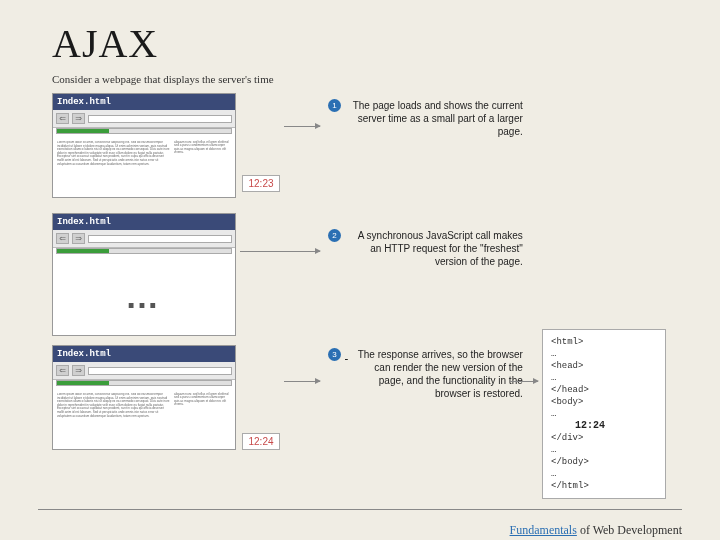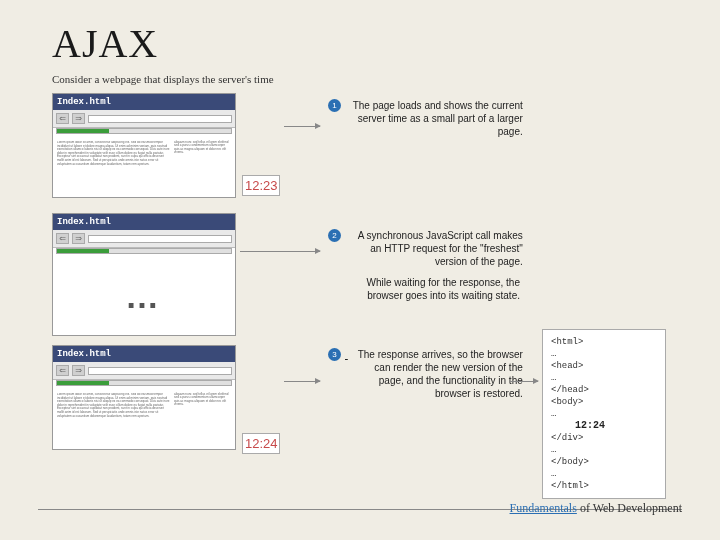--- a/index.html
+++ b/index.html
@@ -87,21 +87,21 @@
   }
   .sidetext { font-size: 3px; line-height: 3.4px; color: #666; }
   .ellipsis { font-size: 34px; color: #555; letter-spacing: 4px; font-weight: bold; }
   
   .timebox-float {
     position: absolute;
     width: 38px;
     border: 1px solid #aaa;
     background: #fff;
     padding: 2px;
-    font-size: 13px;
+    font-size: 10px;
     color: #c74a4a;
     text-align: center;
     font-family: Arial, sans-serif;
   }
   
   .callout {
     position: absolute;
     font-size: 10px;
     line-height: 13px;
     color: #222;
@@ -156,21 +156,21 @@
   
   .footerline {
     position: absolute;
     left: 38px; right: 38px;
     bottom: 30px;
     border-top: 1px solid #888;
   }
   .footer {
     position: absolute;
     right: 38px;
-    bottom: 24px;
+    bottom: 2px;
     font-size: 12px;
     color: #2b6fb3;
   }
   .footer .dark { color: #333; }
 </style>
 </head>
 <body>
 
 <div class="slide">
   <h1>AJAX</h1>
@@ -213,21 +213,20 @@
       <div class="page wait">
         <div class="ellipsis">…</div>
       </div>
     </div>
 
     <div class="arrow" style="left:188px; top:158px; width:80px;"></div>
 
     <div class="callout" style="left:276px; top:136px;">
       <span class="num">2</span>
       <span class="txt">A synchronous JavaScript call makes an HTTP request for the "freshest" version of the page.</span>
-      <span class="txt sub">While waiting for the response, the browser goes into its waiting state.</span>
     </div>
 
     <div class="browser" style="left:0; top:252px;">
       <div class="titlebar">Index.html</div>
       <div class="toolbar">
         <div class="navbtn">⇐</div>
         <div class="navbtn">⇒</div>
         <div class="addr"></div>
       </div>
       <div class="progress"></div>

